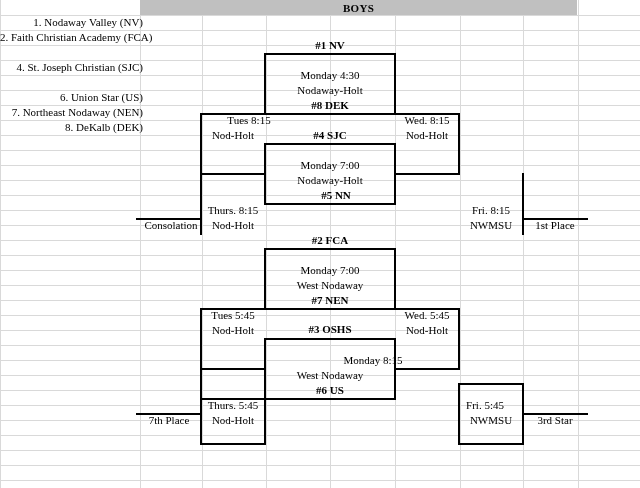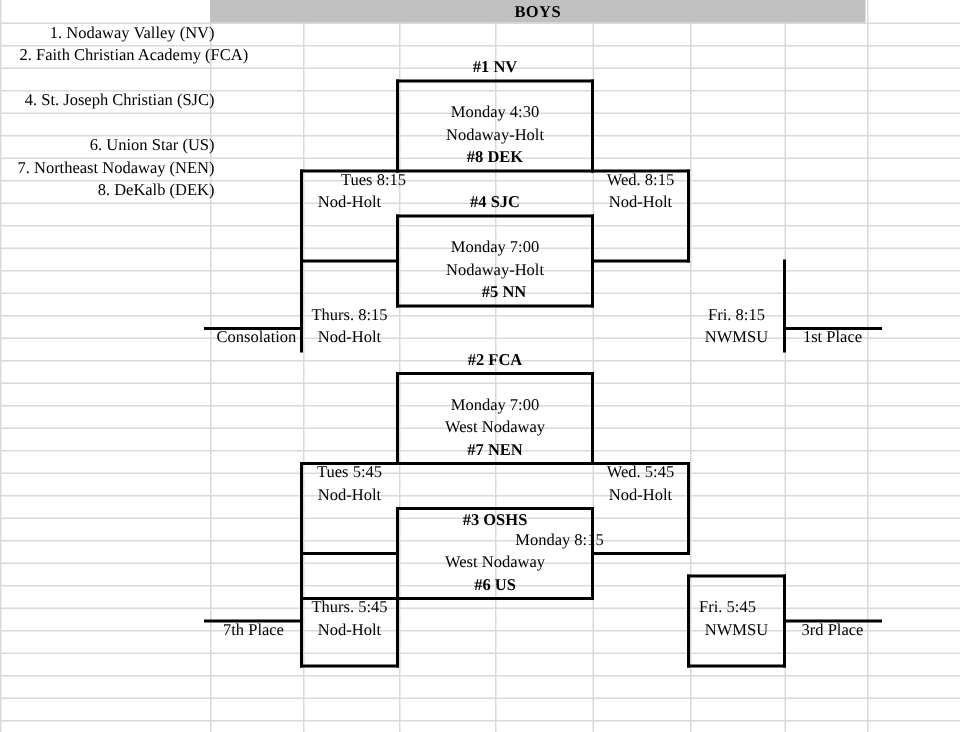--- a/index.html
+++ b/index.html
@@ -78,21 +78,21 @@
       <div class="vline" style="left: 330px;"></div>
       <div class="vline" style="left: 395px;"></div>
       <div class="vline" style="left: 460px;"></div>
       <div class="vline" style="left: 523px;"></div>
       <div class="vline" style="left: 578px;"></div>
     </div>
 
   <div class="hdrband" style="left:140px;top:0px;width:437px;height:15px;">BOYS</div>
 
   <div class="cell c-right" style="left:0px;top:15px;width:143px;">1. Nodaway Valley (NV)</div>
-  <div class="cell c-right" style="left:0px;top:30px;width:143px;margin-left:13px;">2. Faith Christian Academy (FCA)</div>
+  <div class="cell c-right" style="left:0px;top:30px;width:143px;">2. Faith Christian Academy (FCA)</div>
   <div class="cell c-right" style="left:0px;top:60px;width:143px;">4. St. Joseph Christian (SJC)</div>
   <div class="cell c-right" style="left:0px;top:90px;width:143px;">6. Union Star (US)</div>
   <div class="cell c-right" style="left:0px;top:105px;width:143px;">7. Northeast Nodaway (NEN)</div>
   <div class="cell c-right" style="left:0px;top:120px;width:143px;">8. DeKalb (DEK)</div>
 
   <div class="cell c-center bold" style="left:266px;top:38px;width:128px;">#1 NV</div>
   <div class="cell c-center" style="left:266px;top:68px;width:128px;">Monday 4:30</div>
   <div class="cell c-center" style="left:266px;top:83px;width:128px;">Nodaway-Holt</div>
   <div class="cell c-center bold" style="left:266px;top:98px;width:128px;">#8 DEK</div>
   <div class="bh" style="left:264px;top:53px;width:132px;"></div>
@@ -111,21 +111,21 @@
 
   <div class="cell c-center bold" style="left:266px;top:233px;width:128px;">#2 FCA</div>
   <div class="cell c-center" style="left:266px;top:263px;width:128px;">Monday 7:00</div>
   <div class="cell c-center" style="left:266px;top:278px;width:128px;">West Nodaway</div>
   <div class="cell c-center bold" style="left:266px;top:293px;width:128px;">#7 NEN</div>
   <div class="bh" style="left:264px;top:248px;width:132px;"></div>
   <div class="bh" style="left:264px;top:308px;width:132px;"></div>
   <div class="bv" style="left:264px;top:248px;height:62px;"></div>
   <div class="bv" style="left:394px;top:248px;height:62px;"></div>
 
-  <div class="cell c-center bold" style="left:266px;top:340px;width:128px;">#3 OSHS</div>
+  <div class="cell c-center bold" style="left:266px;top:322px;width:128px;">#3 OSHS</div>
   <div class="cell c-center" style="left:266px;top:353px;width:128px;padding-left:43px;">Monday 8:15</div>
   <div class="cell c-center" style="left:266px;top:368px;width:128px;">West Nodaway</div>
   <div class="cell c-center bold" style="left:266px;top:383px;width:128px;">#6 US</div>
   <div class="bh" style="left:264px;top:338px;width:132px;"></div>
   <div class="bh" style="left:264px;top:398px;width:132px;"></div>
   <div class="bv" style="left:264px;top:338px;height:62px;"></div>
   <div class="bv" style="left:394px;top:338px;height:62px;"></div>
 
   <div class="cell c-center" style="left:202px;top:113px;width:62px;padding-left:16px;">Tues 8:15</div>
   <div class="cell c-center" style="left:202px;top:128px;width:62px;">Nod-Holt</div>
@@ -172,15 +172,15 @@
   <div class="bh" style="left:522px;top:218px;width:66px;"></div>
   <div class="cell c-center" style="left:524px;top:218px;width:62px;">1st Place</div>
 
   <div class="cell c-center" style="left:460px;top:398px;width:50px;">Fri. 5:45</div>
   <div class="cell c-center" style="left:460px;top:413px;width:62px;">NWMSU</div>
   <div class="bh" style="left:458px;top:383px;width:66px;"></div>
   <div class="bh" style="left:458px;top:443px;width:66px;"></div>
   <div class="bv" style="left:458px;top:383px;height:62px;"></div>
   <div class="bv" style="left:522px;top:383px;height:62px;"></div>
   <div class="bh" style="left:522px;top:413px;width:66px;"></div>
-  <div class="cell c-center" style="left:524px;top:413px;width:62px;">3rd Place</div>
+  <div class="cell c-center" style="left:524px;top:413px;width:62px;">3rd Star</div>
 
 </div>
 
 </body></html>

